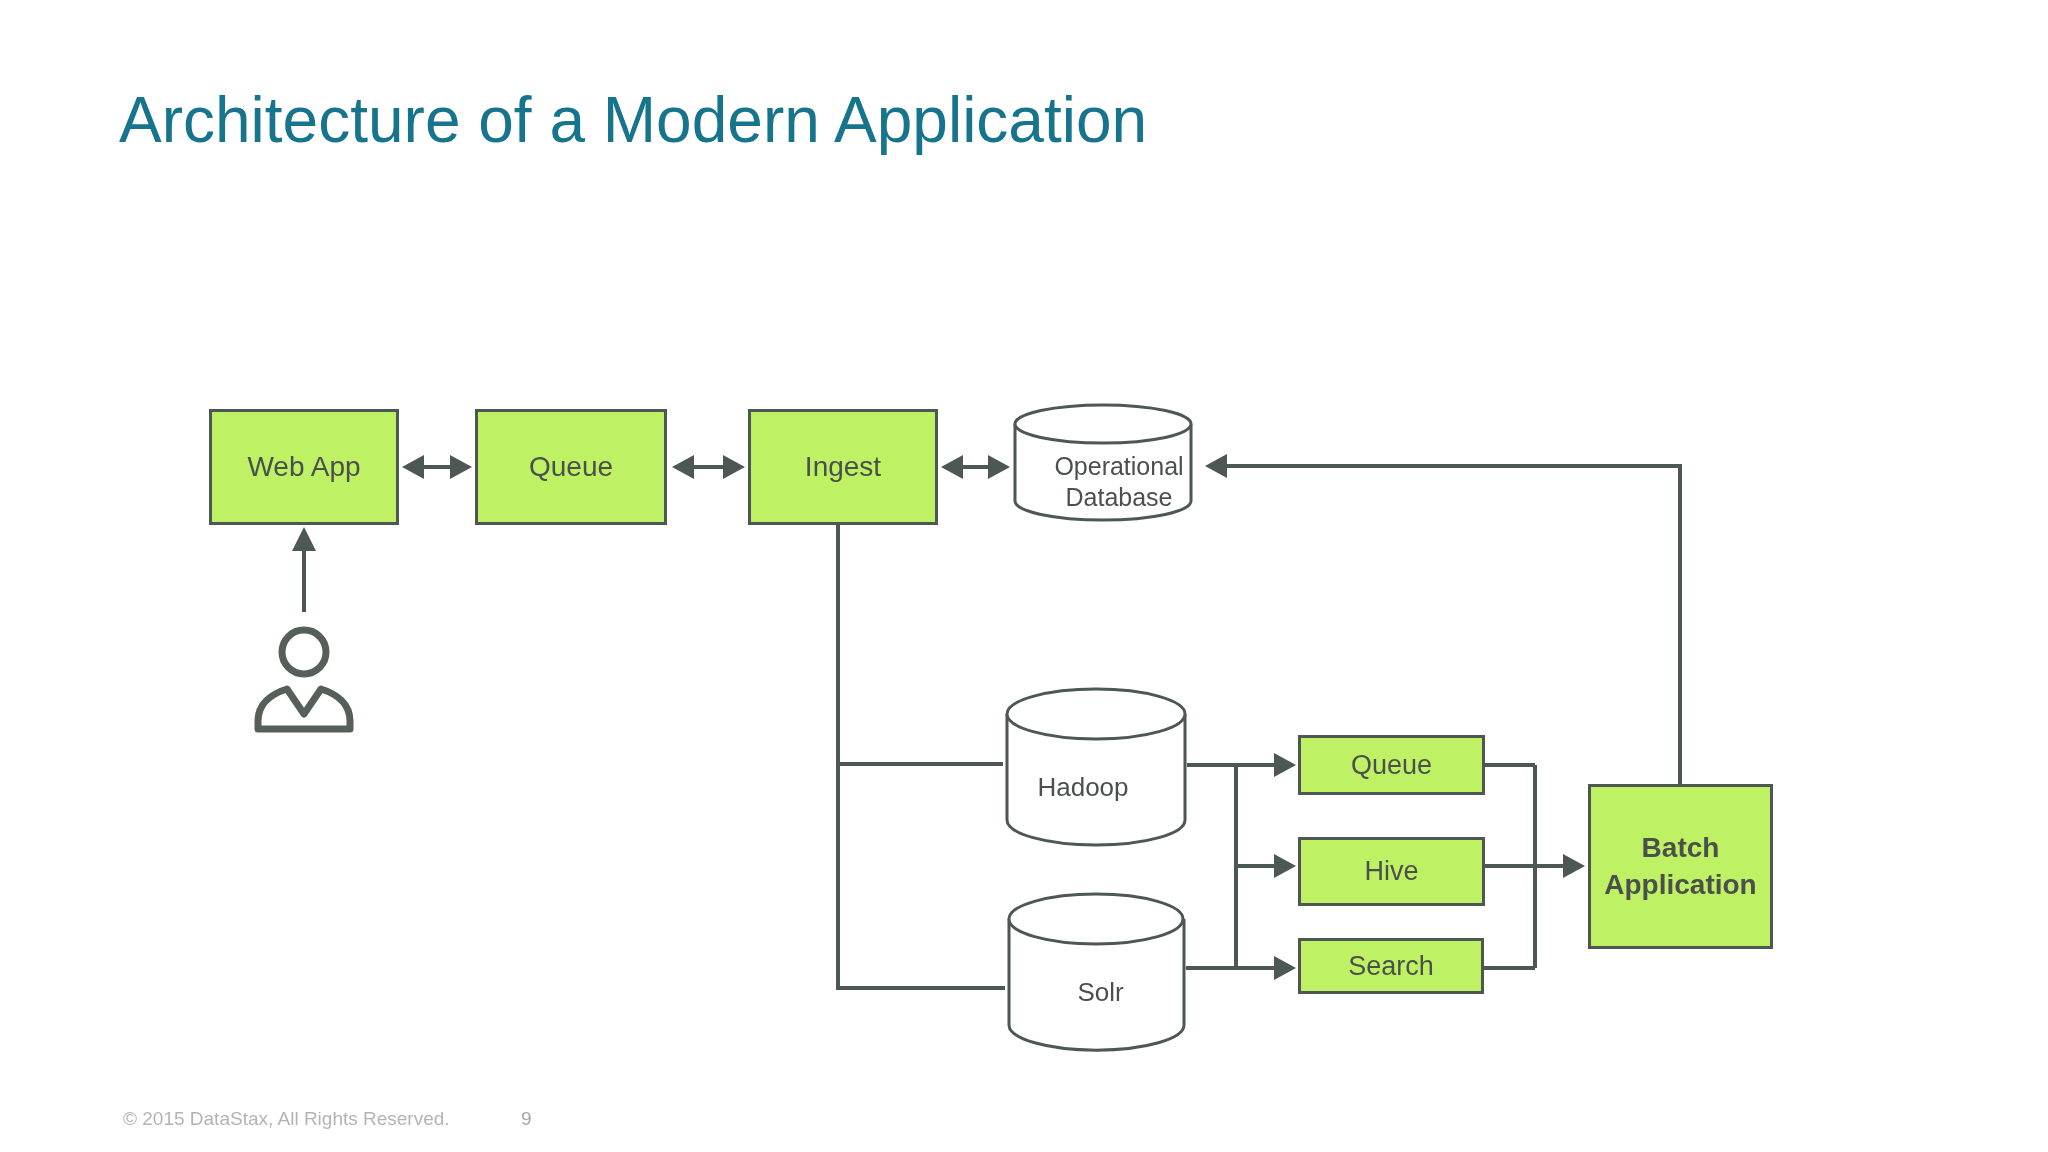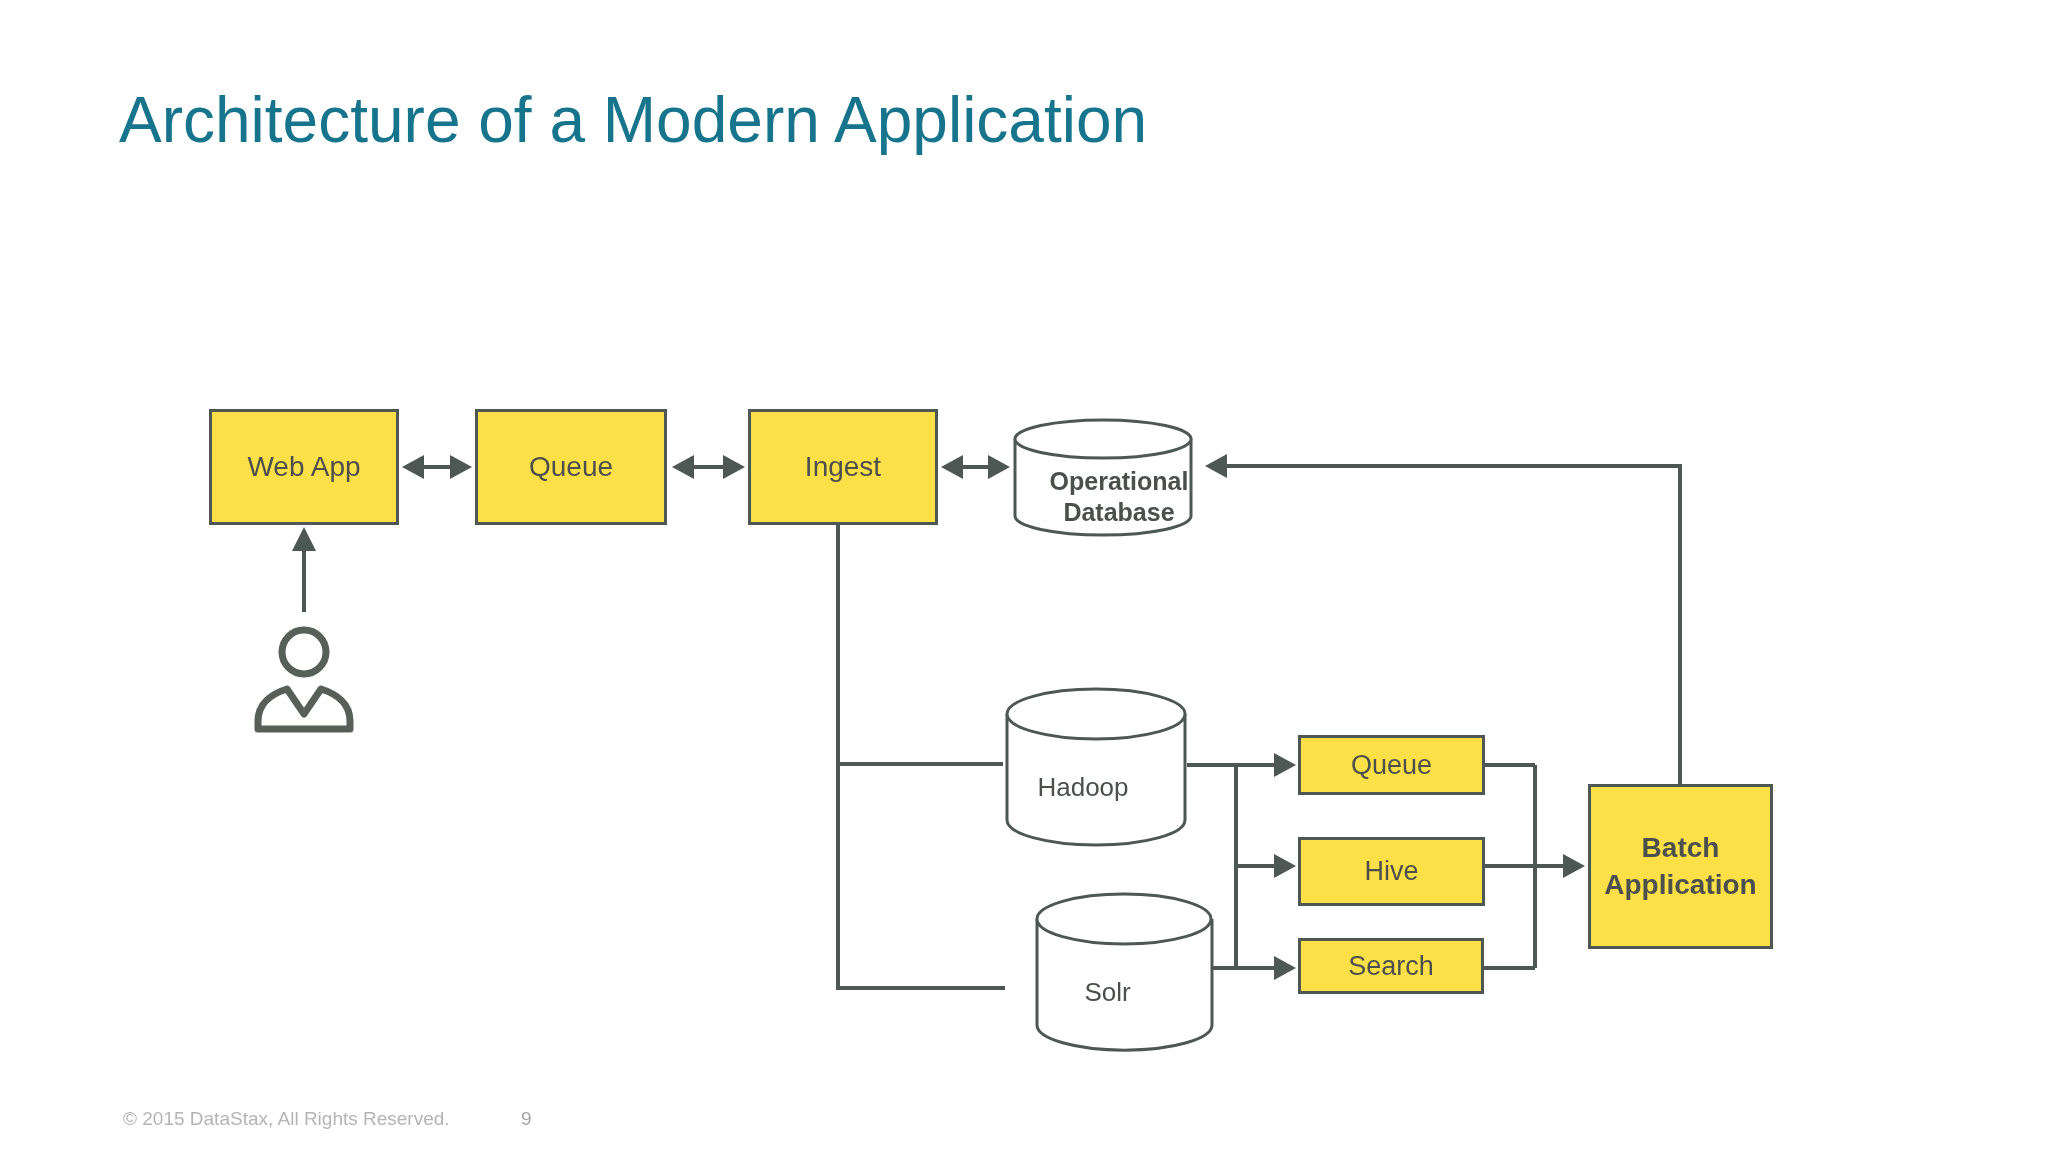--- a/index.html
+++ b/index.html
@@ -16,21 +16,21 @@
   .title{
     position:absolute;left:119px;top:84px;margin:0;
     font-size:64px;font-weight:400;line-height:1.15;letter-spacing:0px;
     color:var(--title);white-space:nowrap;
   }
   svg.connectors{position:absolute;left:0;top:0;}
   svg.connectors line, svg.connectors polyline{stroke:var(--line);stroke-width:4;fill:none;}
   svg.connectors polygon{fill:var(--line);stroke:none;}
   .node{
     position:absolute;display:flex;align-items:center;justify-content:center;
-    box-sizing:border-box;color:var(--node-text);text-align:center;background:#fde047;
+    box-sizing:border-box;color:var(--node-text);text-align:center;background:#bef264;
   }
   .box{border:3px solid var(--line);font-size:28px;}
   .box2{font-size:27px;}
   .batch{flex-direction:column;line-height:1.3;font-size:28px;font-weight:bold;}
   .cyl{position:absolute;background:transparent;}
   .cyl svg{position:absolute;left:0;top:0;}
   .cyl .cyl-label{
     position:absolute;left:0;width:100%;text-align:center;
     color:var(--node-text);line-height:1.22;
   }
@@ -119,42 +119,42 @@
   <div class="node box" style="left:209px;top:409px;width:190px;height:116px;">
     <span>Web App</span>
   </div>
   <div class="node box" style="left:475px;top:409px;width:192px;height:116px;">
     <span>Queue</span>
   </div>
   <div class="node box" style="left:748px;top:409px;width:190px;height:116px;">
     <span>Ingest</span>
   </div>
 
-  <div class="cyl" style="left:1013px;top:418px;width:212px;height:119px;font-weight:bold;">
+  <div class="cyl" style="left:1013px;top:403px;width:212px;height:119px;">
     <svg width="180" height="119" viewBox="0 0 180 119">
       <path d="M2,21 V98 a88,19 0 0 0 176,0 V21"></path>
       <ellipse cx="90" cy="21" rx="88" ry="19"></ellipse>
     </svg>
     <div class="cyl-label" style="top:48px;font-size:25px;">
       <div>Operational</div>
       <div>Database</div>
     </div>
   </div>
 
   <div class="cyl" style="left:1005px;top:687px;width:156px;height:160px;">
     <svg width="182" height="160" viewBox="0 0 182 160">
       <path d="M2,27 V133 a89,25 0 0 0 178,0 V27"></path>
       <ellipse cx="91" cy="27" rx="89" ry="25"></ellipse>
     </svg>
     <div class="cyl-label" style="top:85px;font-size:26px;">
       <div>Hadoop</div>
     </div>
   </div>
 
-  <div class="cyl" style="left:1035px;top:892px;width:145px;height:160px;">
+  <div class="cyl" style="left:1007px;top:892px;width:145px;height:160px;padding-left:42px;">
     <svg width="179" height="160" viewBox="0 0 179 160">
       <path d="M2,27 V133 a87,25 0 0 0 175,0 V27"></path>
       <ellipse cx="89" cy="27" rx="87" ry="25"></ellipse>
     </svg>
     <div class="cyl-label" style="top:85px;font-size:26px;">
       <div>Solr</div>
     </div>
   </div>
 
   <div class="node box box2" style="left:1298px;top:735px;width:187px;height:60px;">

